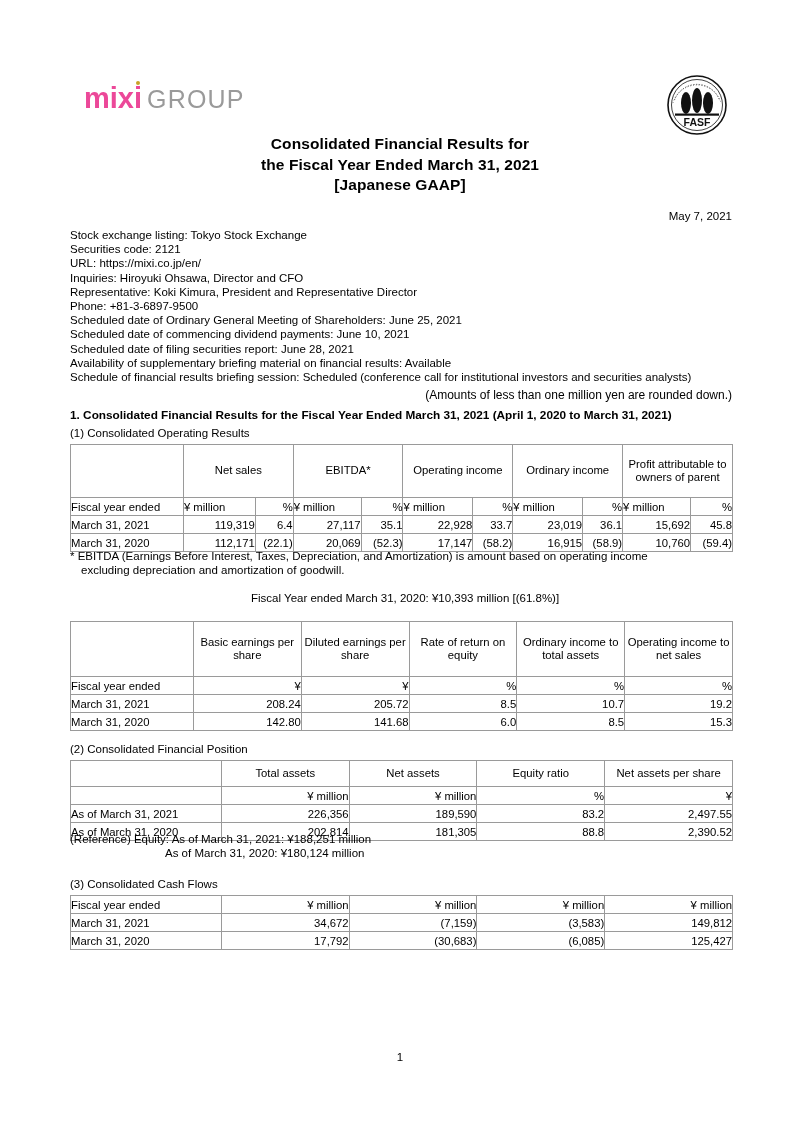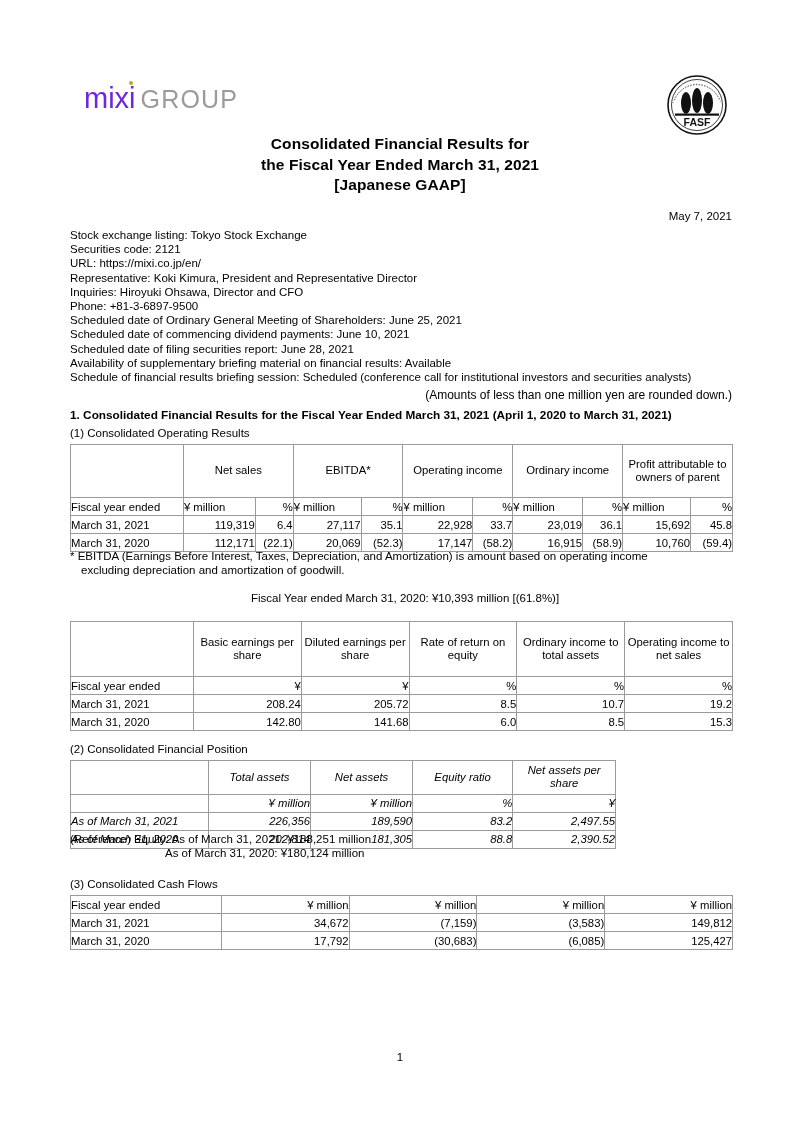--- a/index.html
+++ b/index.html
@@ -25,22 +25,22 @@
   .logo {
     position: absolute;
     left: 84px;
     top: 84px;
     font-size: 29px;
     letter-spacing: 0.5px;
     line-height: 1;
     white-space: nowrap;
   }
   .logo-mixi {
-    color: #6d28d9;
-    font-weight: 400;
+    color: #ec4899;
+    font-weight: 700;
     position: relative;
     letter-spacing: 0px;
   }
   .logo-mixi .dot {
     position: absolute;
     right: 2.5px;
     top: -1px;
     width: 4px;
     height: 4px;
     border-radius: 50%;
@@ -213,22 +213,22 @@
     <div>the Fiscal Year Ended March 31, 2021</div>
     <div>[Japanese GAAP]</div>
   </div>
 
   <div class="doc-date">May 7, 2021</div>
 
   <div class="info-block">
     <div>Stock exchange listing: Tokyo Stock Exchange</div>
     <div>Securities code: 2121</div>
     <div>URL: https://mixi.co.jp/en/</div>
+    <div>Inquiries: Hiroyuki Ohsawa, Director and CFO</div>
     <div>Representative: Koki Kimura, President and Representative Director</div>
-    <div>Inquiries: Hiroyuki Ohsawa, Director and CFO</div>
     <div>Phone: +81-3-6897-9500</div>
     <div>Scheduled date of Ordinary General Meeting of Shareholders: June 25, 2021</div>
     <div>Scheduled date of commencing dividend payments: June 10, 2021</div>
     <div>Scheduled date of filing securities report: June 28, 2021</div>
     <div>Availability of supplementary briefing material on financial results: Available</div>
     <div>Schedule of financial results briefing session: Scheduled (conference call for institutional investors and securities analysts)</div>
   </div>
 
   <div class="rounding-note">(Amounts of less than one million yen are rounded down.)</div>
 
@@ -345,21 +345,21 @@
       <td class="val">141.68</td>
       <td class="val">6.0</td>
       <td class="val">8.5</td>
       <td class="val">15.3</td>
     </tr>
   </tbody>
     </table>
 
   <div class="sub-label" style="left:70px; top:743px;">(2) Consolidated Financial Position</div>
 
-  <table class="fin" style="left:70px; top:760px; width:546px;font-style:italic;">
+  <table class="fin" style="left:70px; top:760px; width:663px;">
     <colgroup>
       <col style="width:151px">
       <col style="width:128px">
       <col style="width:128px">
       <col style="width:128px">
       <col style="width:128px">
     </colgroup>
     <tbody>
         <tr>
       <th class="hdr" style="height:19px;"></th>

